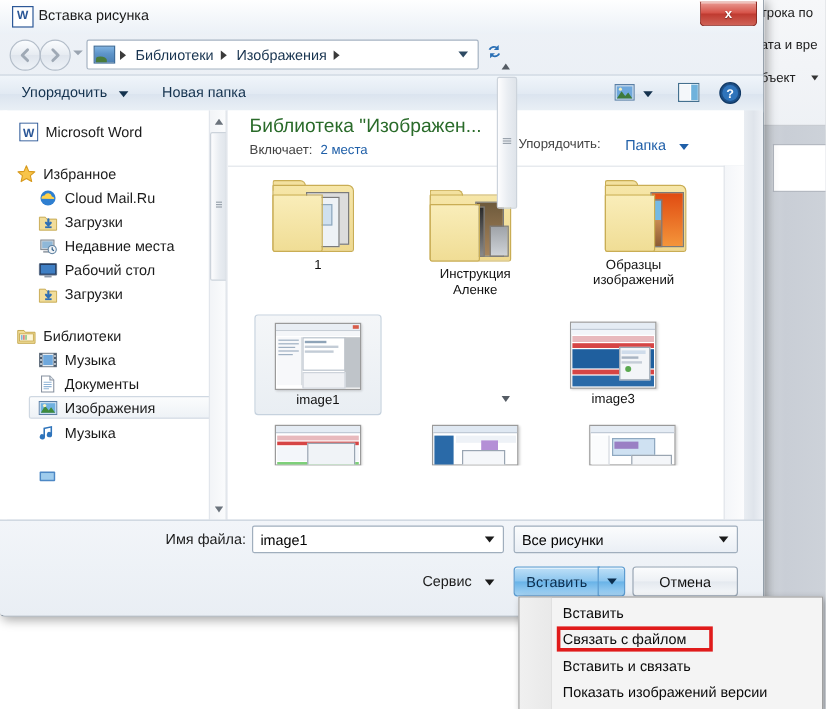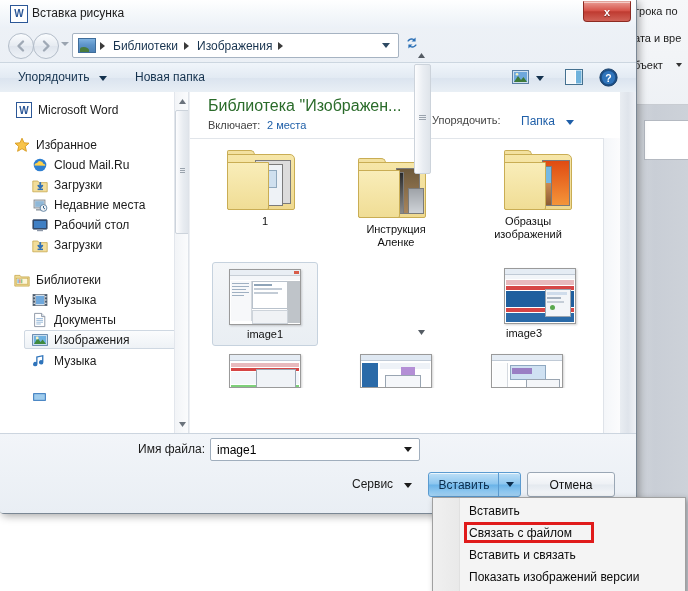--- a/index.html
+++ b/index.html
@@ -740,21 +740,21 @@
           <div class="tb" style="left:24px;top:18px;width:28px;height:1.5px;background:#c3ccd6;"></div>
           <div class="tb" style="left:24px;top:22px;width:24px;height:1.5px;background:#c3ccd6;"></div>
           <div class="tb" style="left:57px;top:11px;width:13px;height:42px;background:#bfc4c9;"></div>
           <div class="tb" style="left:22px;top:40px;width:34px;height:12px;background:#f0f2f5;border:1px solid #cdd3da;"></div>
           <div class="tb" style="left:64px;top:1px;width:5px;height:3px;background:#d85c4a;"></div>
         </div>
         <div class="caption">image1</div>
       </div>
 
 
-      <div class="cell" style="left:280px;top:124px;height:84px;align-items:flex-end;">
+      <div class="cell" style="left:268px;top:124px;height:84px;">
         <div class="thumb">
           <div class="tb" style="left:0;top:0;width:70px;height:5px;background:#e5ecf4;border-bottom:1px solid #c0cad6;"></div>
           <div class="tb" style="left:0;top:6px;width:70px;height:4px;background:#f2f5f9;"></div>
           <div class="tb" style="left:1px;top:11px;width:68px;height:5px;background:#e8b9bd;"></div>
           <div class="tb" style="left:1px;top:17px;width:68px;height:4px;background:#d64545;"></div>
           <div class="tb" style="left:1px;top:22px;width:68px;height:16px;background:#1f5f9e;"></div>
           <div class="tb" style="left:1px;top:39px;width:68px;height:4px;background:#d64545;"></div>
           <div class="tb" style="left:1px;top:44px;width:68px;height:9px;background:#2a6aa8;"></div>
           <div class="tb" style="left:40px;top:20px;width:24px;height:26px;background:#f3f5f8;border:1px solid #9aa5b1;"></div>
           <div class="tb" style="left:42px;top:23px;width:20px;height:3px;background:#cfdceb;"></div>
@@ -822,20 +822,24 @@
   <div class="filepane-right-edge"></div>
 
   <div class="bottom">
     <div class="lbl-filename">Имя файла:</div>
 
     <div class="fn-input">
       <span class="val">image1</span>
       <span class="fn-caret"></span>
     </div>
 
+    <div class="ft-input">
+      <span class="val">Все рисунки</span>
+      <span class="fn-caret"></span>
+    </div>
 
     <div class="svc-label">Сервис</div>
     <div class="svc-caret"></div>
 
     <div class="insert-btn">Вставить</div>
     <div class="insert-split">
       <span class="c"></span>
     </div>
     <div class="cancel-btn">Отмена</div>
   </div>

